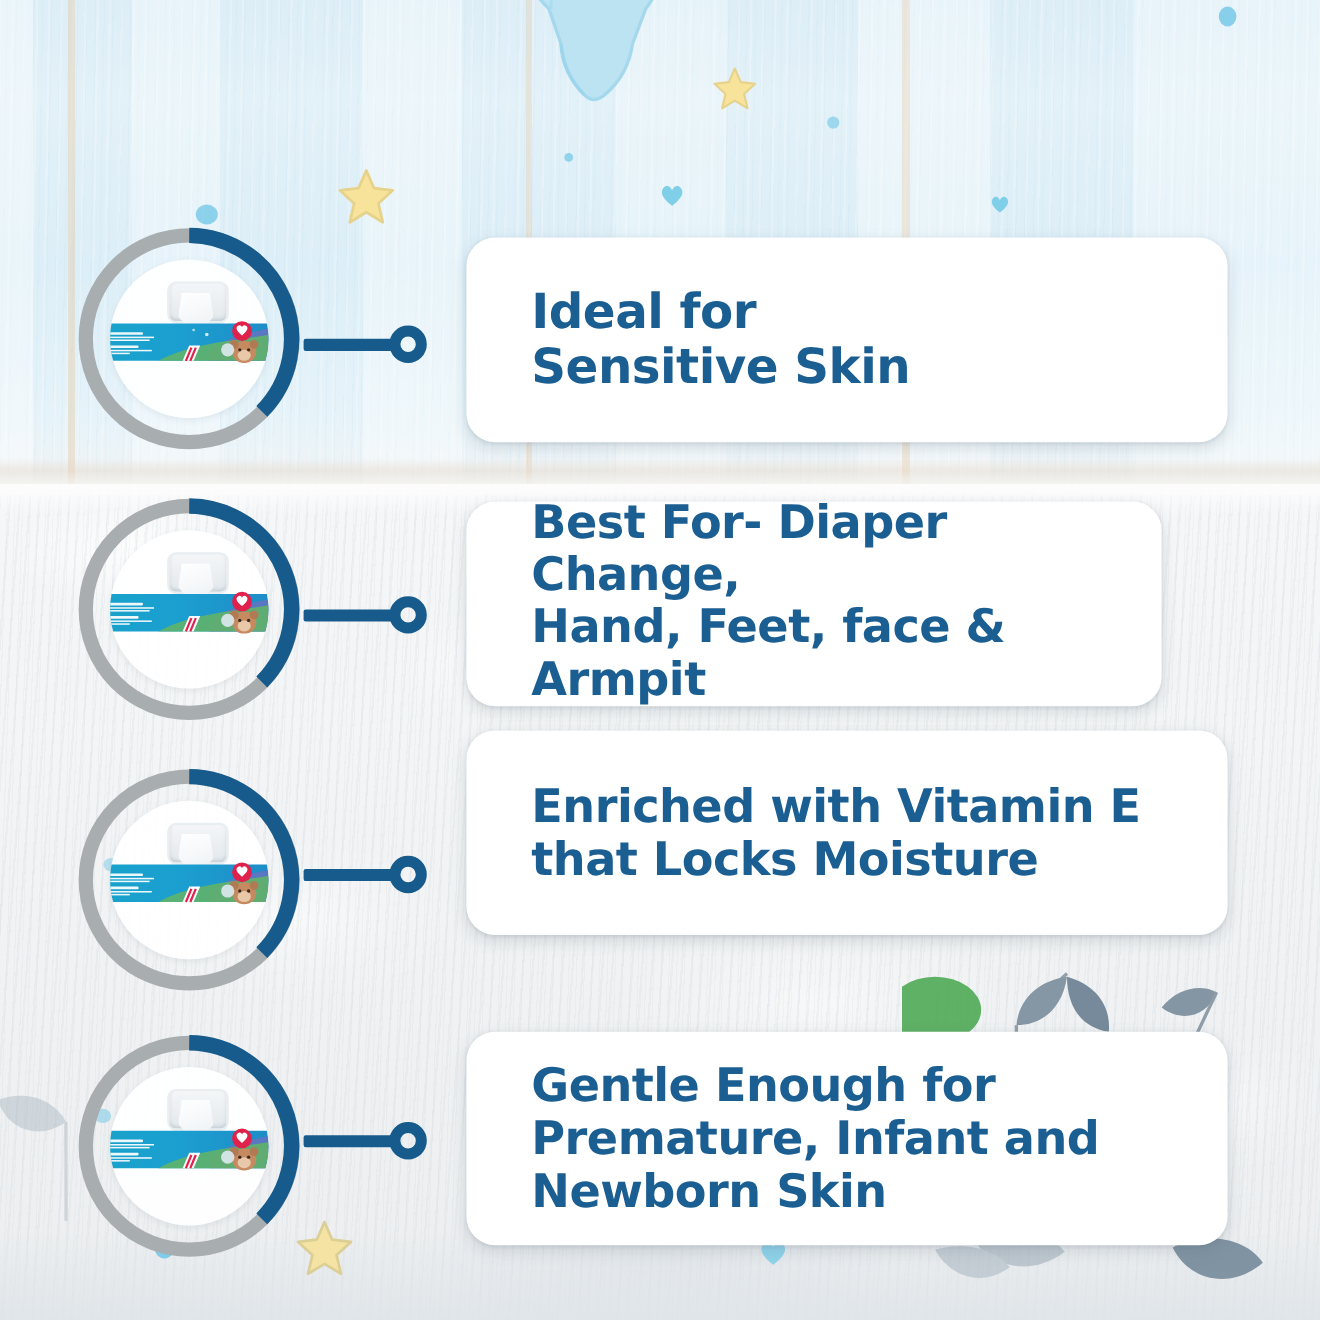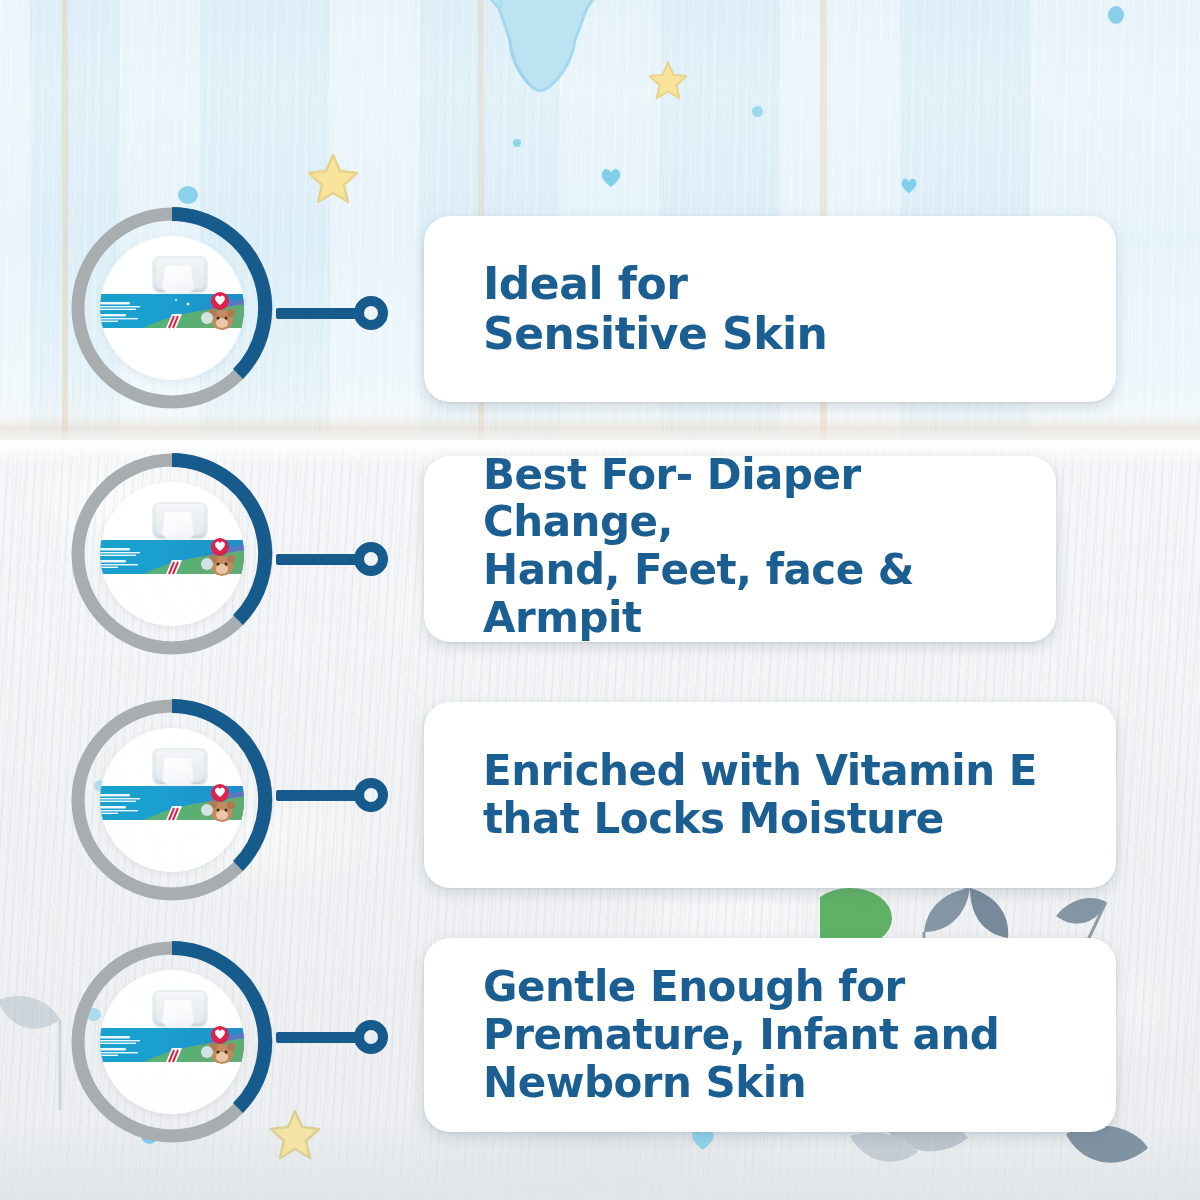--- a/index.html
+++ b/index.html
@@ -346,21 +346,21 @@
             <path d="M99 38 L104 26" stroke="#e0214c" stroke-width="2"></path>
             <path d="M103 38 L108 26" stroke="#e0214c" stroke-width="2"></path>
           </g>
         </svg>
       </div>
     </div>
     <div class="connector" style="left:276px;top:778px;width:118px;height:34px;">
       <div class="conn-line" style="left:0;top:12px;width:84px;"></div>
       <div class="conn-ring" style="left:78px;top:0;"></div>
     </div>
-    <div class="card" style="left:424px;top:702px;width:692px;height:186px;">
+    <div class="card" style="left:424px;top:664px;width:692px;height:186px;">
       <div class="card-text t3">Enriched with Vitamin E
 that Locks Moisture</div>
     </div>
   </div>
 
   <div class="row" style="top:0">
     <div class="node" style="top:938px">
       <svg class="ring-svg" width="208" height="208" viewBox="0 0 208 208">
         <circle cx="104" cy="104" r="94" fill="none" stroke="#a8adb0" stroke-width="13"></circle>
         <path d="M104 10 A94 94 0 0 1 170 170" fill="none" stroke="#175b8c" stroke-width="14"></path>

